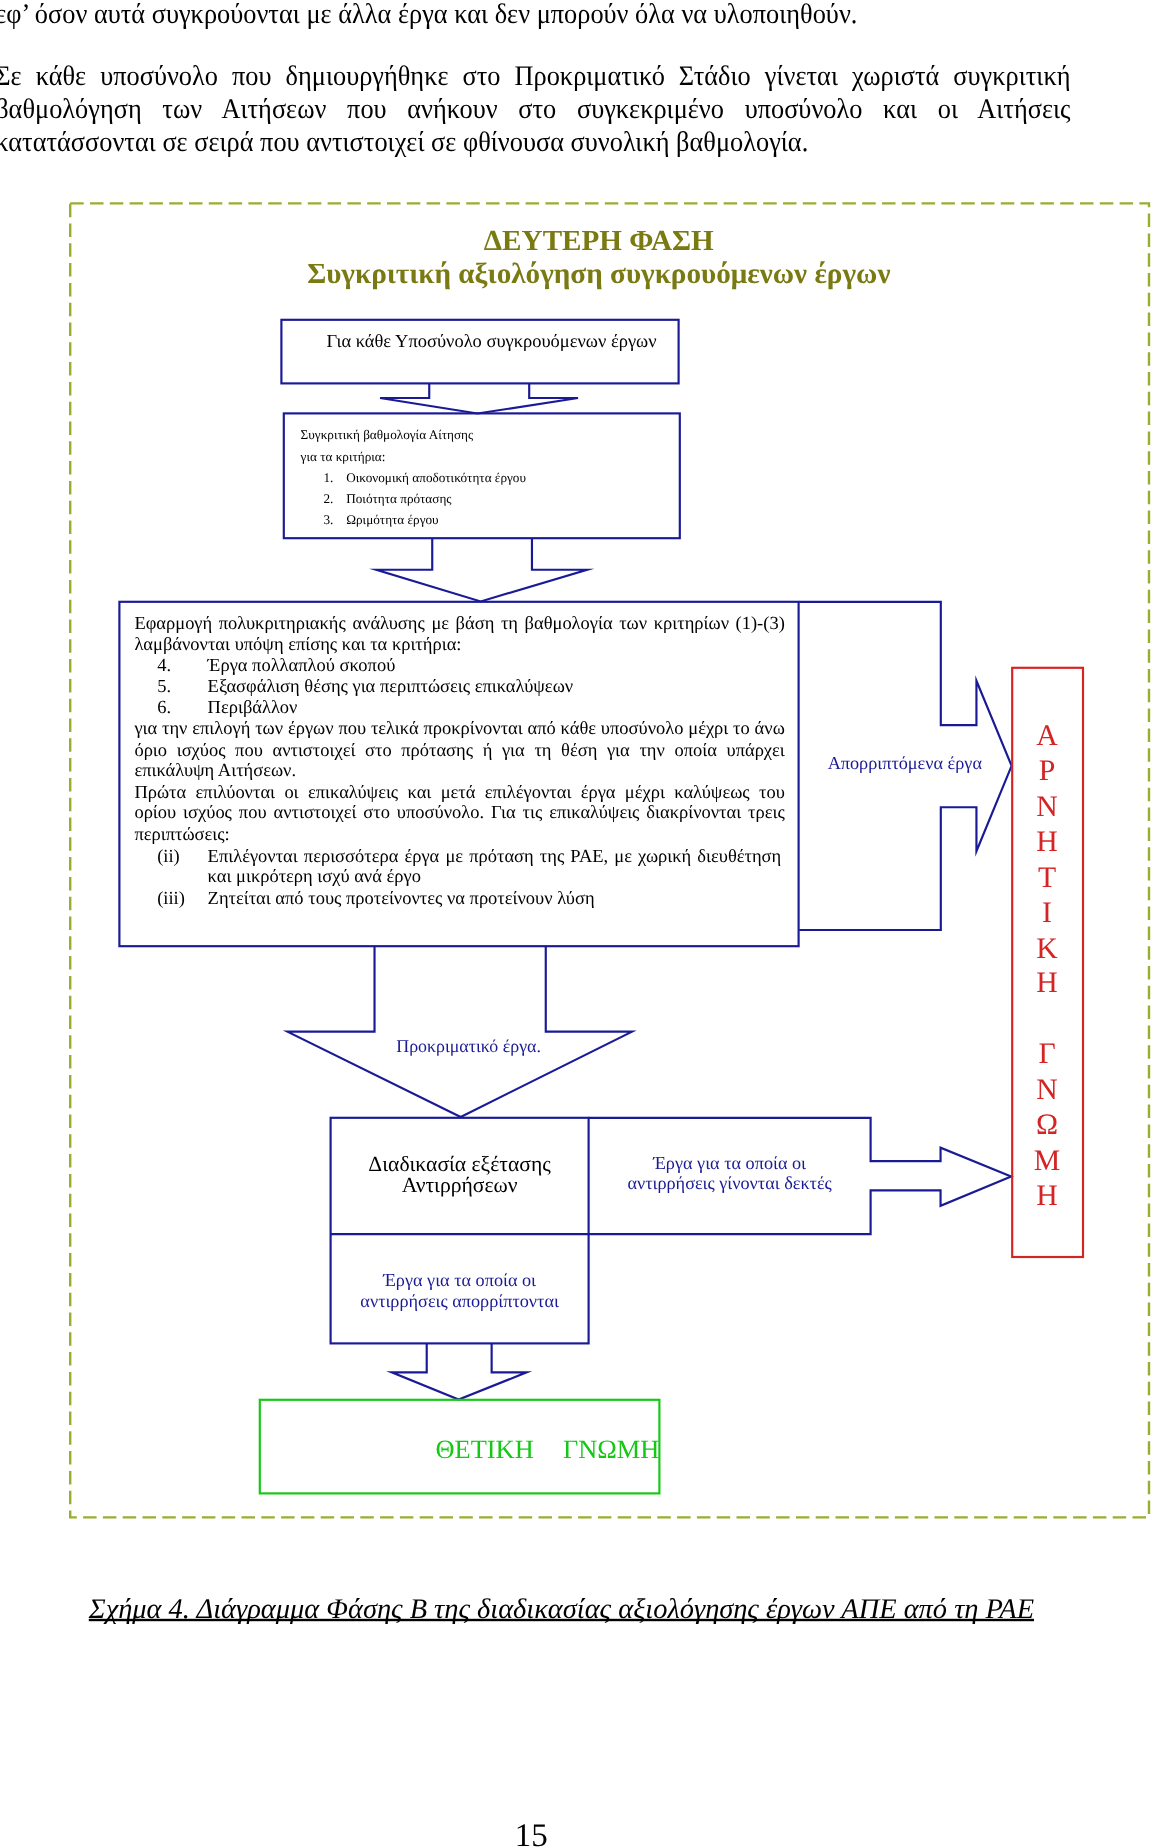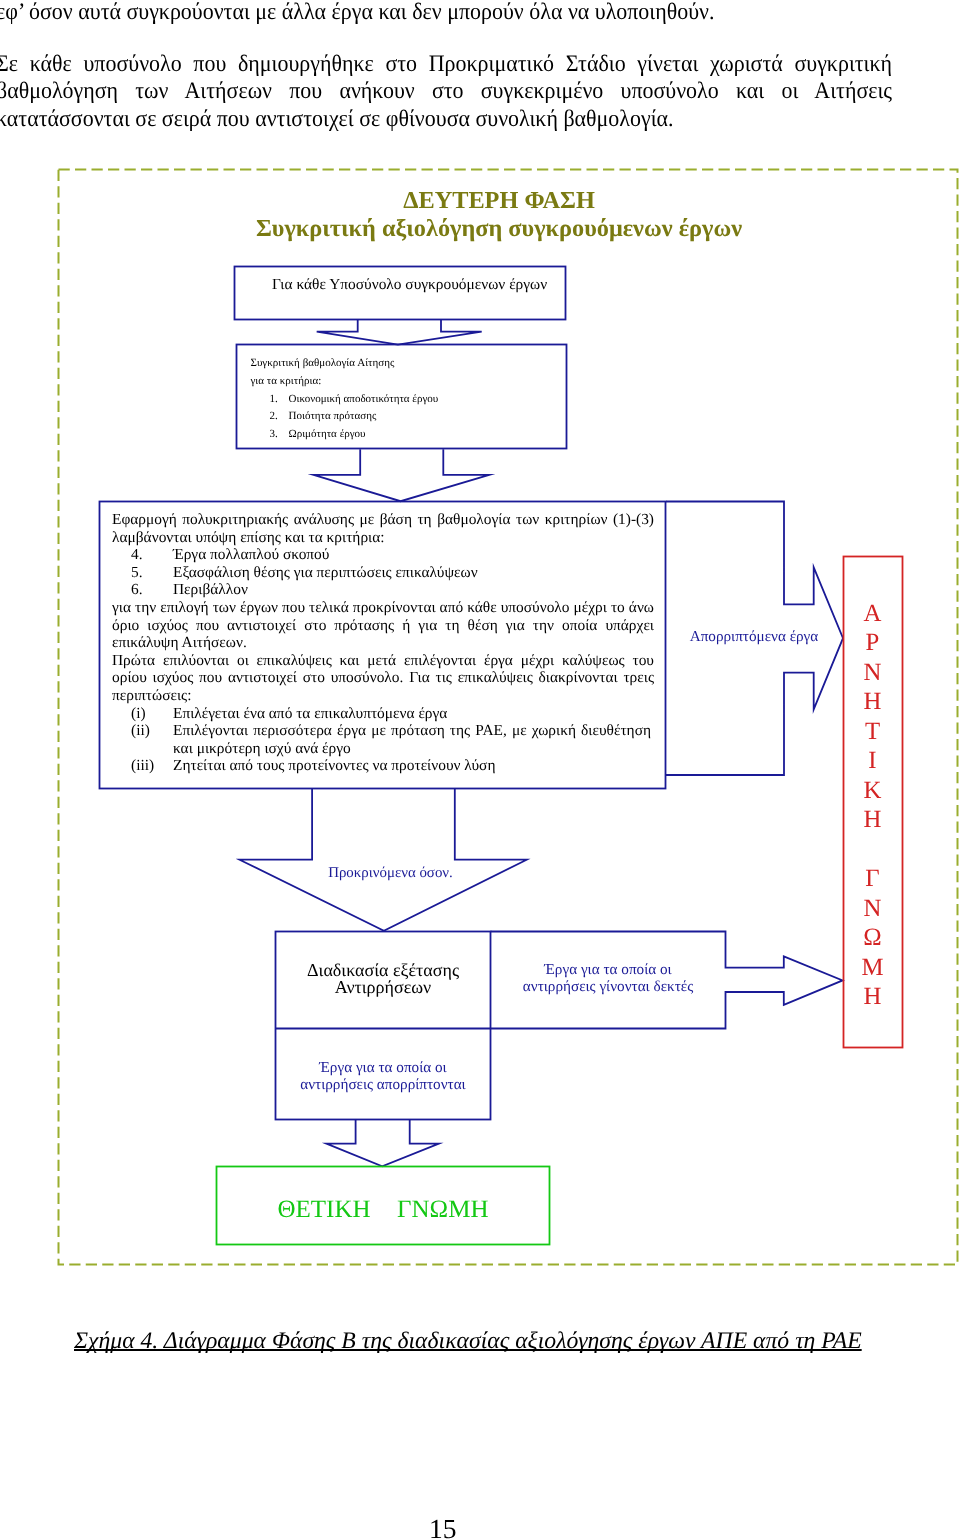--- a/index.html
+++ b/index.html
@@ -27,21 +27,21 @@
   #t-analysis .li3{padding-left:19px;}
   #t-analysis .num3{display:inline-block;width:42px;vertical-align:top;}
   #t-analysis .jw2{display:inline-block;width:478px;text-align:justify;text-align-last:justify;white-space:normal;vertical-align:top;}
   #t-rejected{left:624px;top:628.5px;width:260px;text-align:center;font-size:15.2px;line-height:1;}
   #t-preselected{left:268px;top:865.5px;width:245px;text-align:center;font-size:14.9px;line-height:1;}
   #t-objections{left:275.5px;top:961.5px;width:215px;text-align:center;font-size:18px;line-height:17.7px;}
   #t-accepted{left:491px;top:960.5px;width:234px;text-align:center;font-size:15.2px;line-height:17.7px;}
   #t-objrejected{left:275.5px;top:1058.5px;width:215px;text-align:center;font-size:15.2px;line-height:17.7px;}
   #t-negative{position:absolute;left:843px;top:598.5px;width:59px;color:#d42424;font-size:24.8px;text-align:center;}
   #t-negative div{line-height:29.5px;}
-  #t-positive{position:absolute;left:216.5px;top:1197px;width:333px;text-align:center;color:#14c814;font-size:25px;line-height:1;word-spacing:2.6px;white-space:pre;}
+  #t-positive{position:absolute;left:216.5px;top:1197px;width:333px;text-align:right;color:#14c814;font-size:22px;line-height:1;word-spacing:2.6px;white-space:pre;}
   
   
   
   .hd{position:absolute;text-align:center;color:#7a7a12;font-weight:bold;}
   svg.flow{position:absolute;left:0;top:0;}
 </style>
 </head>
 <body>
 
 <div class="page">
@@ -96,28 +96,27 @@
     <div>λαμβάνονται υπόψη επίσης και τα κριτήρια:</div>
     <div class="li2"><span class="num2">4.</span><span>Έργα πολλαπλού σκοπού</span></div>
     <div class="li2"><span class="num2">5.</span><span>Εξασφάλιση θέσης για περιπτώσεις επικαλύψεων</span></div>
     <div class="li2"><span class="num2">6.</span><span>Περιβάλλον</span></div>
     <div class="jw">για την επιλογή των έργων που τελικά προκρίνονται από κάθε υποσύνολο μέχρι το άνω</div>
     <div class="jw">όριο ισχύος που αντιστοιχεί στο πρότασης ή για τη θέση για την οποία υπάρχει</div>
     <div>επικάλυψη Αιτήσεων.</div>
     <div class="jw">Πρώτα επιλύονται οι επικαλύψεις και μετά επιλέγονται έργα μέχρι καλύψεως του</div>
     <div class="jw">ορίου ισχύος που αντιστοιχεί στο υποσύνολο. Για τις επικαλύψεις διακρίνονται τρεις</div>
     <div>περιπτώσεις:</div>
-    <div class="li3"><span class="num3">(i)</span><span>Επιλέγεται ένα από τα επικαλυπτόμενα έργα</span></div>
     <div class="li3"><span class="num3">(ii)</span><span class="jw2">Επιλέγονται περισσότερα έργα με πρόταση της ΡΑΕ, με χωρική διευθέτηση</span></div>
     <div class="li3"><span class="num3"></span><span>και μικρότερη ισχύ ανά έργο</span></div>
     <div class="li3"><span class="num3">(iii)</span><span>Ζητείται από τους προτείνοντες να προτείνουν λύση</span></div>
   </div>
 
   <div class="bx blue" id="t-rejected">Απορριπτόμενα έργα</div>
-  <div class="bx blue" id="t-preselected">Προκρινόμενα όσον.</div>
+  <div class="bx blue" id="t-preselected">Προκριματικό έργα.</div>
 
   <div class="bx" id="t-objections">
     <div>Διαδικασία εξέτασης</div>
     <div>Αντιρρήσεων</div>
   </div>
   <div class="bx blue" id="t-accepted">
     <div>Έργα για τα οποία οι</div>
     <div>αντιρρήσεις γίνονται δεκτές</div>
   </div>
   <div class="bx blue" id="t-objrejected">

